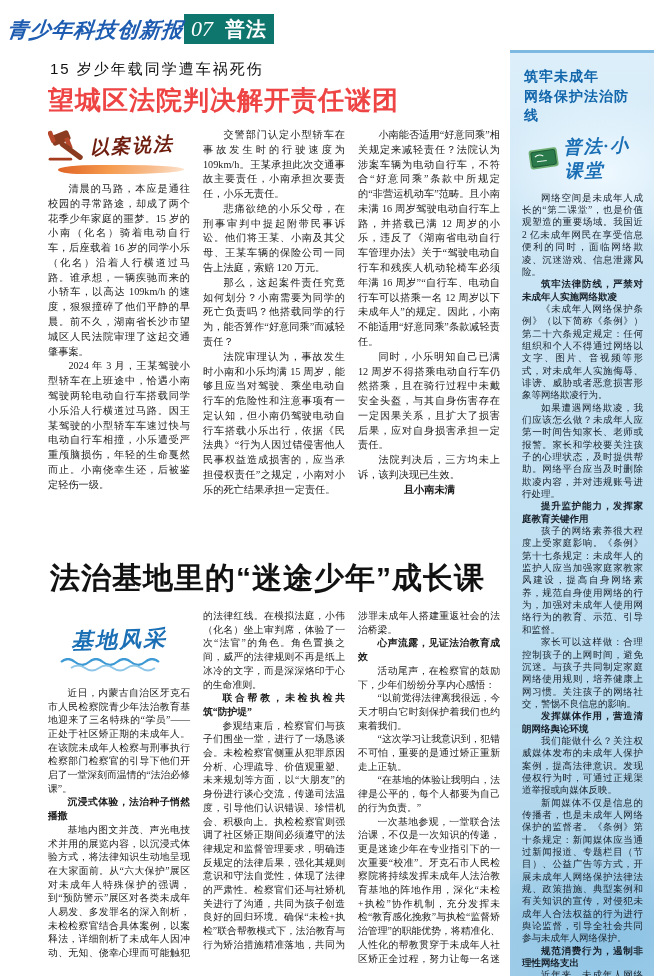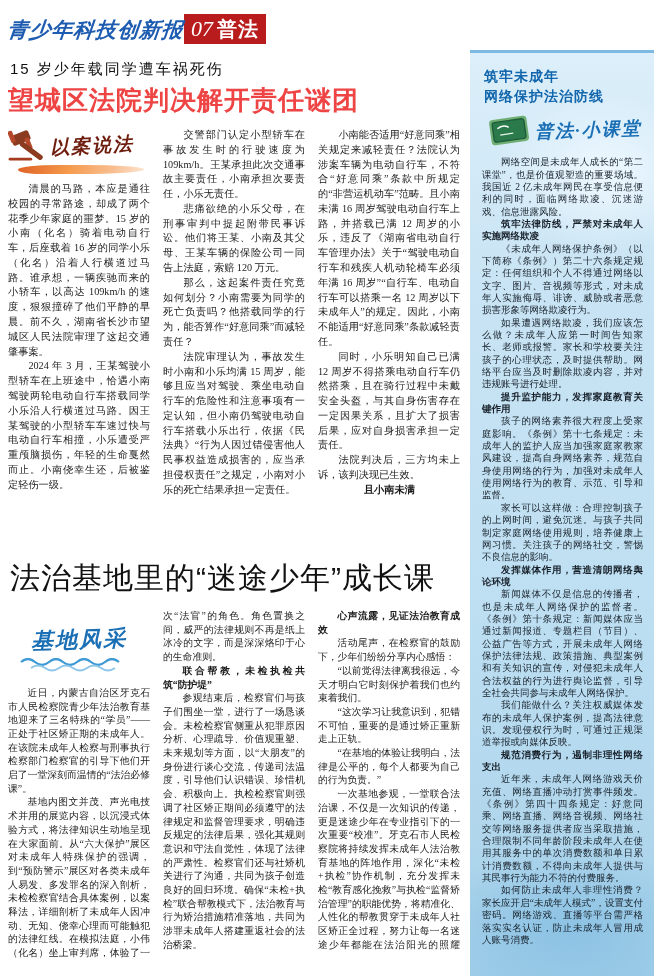--- a/index.html
+++ b/index.html
@@ -13,26 +13,26 @@
   .hdr { display:flex; align-items:flex-start; padding:8px 6px 0 8px; height:50px; }
   .masthead {
     font-family:"Liberation Serif",serif; font-style:italic; font-weight:bold;
     color:#1d5cb0; font-size:21px; letter-spacing:1px; white-space:nowrap;
     transform:skewX(-6deg); padding-top:8px;
   }
   .hdr-mid { flex:1; margin:8px 12px 0 14px; }
   .hdr-rule { border-top:3px solid #4a4a4a; }
   .dateline { text-align:center; font-family:"Liberation Sans",sans-serif;
     font-weight:bold; font-size:11px; color:#111; margin-top:7px; letter-spacing:1px; }
-  .pagebox { background:#b91c1c; color:#fff; height:30px; margin-top:6px;
-    display:flex; align-items:center; padding:0 7px; gap:4px; }
+  .pagebox { background:#0f766e; color:#fff; height:30px; margin-top:6px;
+    display:flex; align-items:center; padding:0 7px; gap:12px; }
   .pagebox .pno { font-family:"Liberation Serif",serif; font-style:italic; font-size:22px; }
   .pagebox .psec { font-family:Liberation Mono, monospace; font-weight:900; font-size:20px; letter-spacing:1px; }
   
-  .body { display:flex; padding:0 6px 0 8px; gap:10px; height:926px; }
+  .body { display:flex; padding:0 6px 0 8px; gap:10px; height:926px;margin-left:40px; }
   .left { width:452px; }
   
   .kicker { font-size:15px; letter-spacing:2px; margin:10px 0 4px 2px; color:#111;
     font-family:"Liberation Sans",sans-serif; }
   .headline-red {
     font-family:"Liberation Sans",sans-serif; font-weight:900; color:#ef4444;
     font-size:26px; letter-spacing:1px; white-space:nowrap; margin:2px 0 10px 0;
   }
   .cols { column-gap:13px; text-align:justify; }
   .main-cols { column-count:3; height:416px; font-size:10.2px; line-height:1.45; overflow:hidden; }
@@ -44,21 +44,21 @@
   .yasf-row { display:flex; align-items:center; gap:4px; }
   .yasf-text { font-style:italic; font-weight:bold; font-size:19px; color:#6e1d0e;
     letter-spacing:2px; transform:rotate(-3deg); }
   .swoosh { height:9px; margin:3px 4px 0 10px;
     background:linear-gradient(90deg,#e06225,#f executive59a4d 40%,#f8bd8e 75%,#fde3cd);
     background:linear-gradient(90deg,#e06225,#f59a4d 40%,#f8bd8e 75%,#fde3cd);
     border-radius:60% 100% 100% 40% / 100% 100% 100% 100%;
     transform:skewX(-18deg); }
   
   .headline-black {
-    font-family:"Liberation Sans",sans-serif; font-weight:400; color:#111;
+    font-family:"Liberation Sans",sans-serif; font-weight:700; color:#111;
     font-size:30px; letter-spacing:1px; white-space:nowrap; margin:14px 0 10px 2px;
   }
   .feat-cols { column-count:3; height:358px; font-size:9.8px; line-height:1.4; overflow:hidden; }
   .label-jdfc { break-inside:avoid; text-align:center; margin:16px 0 14px 0; }
   .jdfc-text { display:inline-block; font-style:italic; font-weight:bold; font-size:22px;
     color:#1a6fb5; letter-spacing:2px; transform:rotate(-2deg); }
   .jdfc-waves { display:block; margin:2px auto 0 auto; }
   
   .sidebar { flex:1; position:relative; overflow:hidden;
     background:linear-gradient(180deg,#dceffa 0%,#c9e4f4 25%,#bedff2 60%,#b0d6ec 85%,#9ecde8 100%);
@@ -142,20 +142,21 @@
           <div class="label-jdfc">
             <span class="jdfc-text">基地风采</span>
             <svg class="jdfc-waves" width="120" height="14" viewBox="0 0 120 14">
               <path d="M2 4 q7 -6 14 0 t14 0 t14 0 t14 0 t14 0 t14 0 t14 0" stroke="#3d9ad4" stroke-width="2.2" fill="none"></path>
               <path d="M12 10 q7 -5 14 0 t14 0 t14 0 t14 0 t14 0 t14 0" stroke="#8ec6e8" stroke-width="2" fill="none"></path>
             </svg>
           </div>
 
             <p class="para t-p">近日，内蒙古自治区牙克石市人民检察院青少年法治教育基地迎来了三名特殊的“学员”——正处于社区矫正期的未成年人。在该院未成年人检察与刑事执行检察部门检察官的引导下他们开启了一堂深刻而温情的“法治必修课”。</p>
 
+            <p class="para t-h">沉浸式体验，法治种子悄然播撒</p>
 
             <p class="para t-p">基地内图文并茂、声光电技术并用的展览内容，以沉浸式体验方式，将法律知识生动地呈现在大家面前。从“六大保护”展区对未成年人特殊保护的强调，到“预防警示”展区对各类未成年人易发、多发罪名的深入剖析，未检检察官结合具体案例，以案释法，详细剖析了未成年人因冲动、无知、侥幸心理而可能触犯的法律红线。在模拟法庭，小伟（化名）坐上审判席，体验了一次“法官”的角色。角色置换之间，威严的法律规则不再是纸上冰冷的文字，而是深深烙印于心的生命准则。</p>
 
             <p class="para t-h">联合帮教，未检执检共筑“防护堤”</p>
 
             <p class="para t-p">参观结束后，检察官们与孩子们围坐一堂，进行了一场恳谈会。未检检察官侧重从犯罪原因分析、心理疏导、价值观重塑、未来规划等方面，以“大朋友”的身份进行谈心交流，传递司法温度，引导他们认识错误、珍惜机会、积极向上。执检检察官则强调了社区矫正期间必须遵守的法律规定和监督管理要求，明确违反规定的法律后果，强化其规则意识和守法自觉性，体现了法律的严肃性。检察官们还与社矫机关进行了沟通，共同为孩子创造良好的回归环境。确保“未检+执检”联合帮教模式下，法治教育与行为矫治措施精准落地，共同为涉罪未成年人搭建重返社会的法治桥梁。</p>
 
             <p class="para t-h">心声流露，见证法治教育成效</p>
 
             <p class="para t-p">活动尾声，在检察官的鼓励下，少年们纷纷分享内心感悟：</p>
@@ -201,23 +202,23 @@
             <p class="para t-p">如果遭遇网络欺凌，我们应该怎么做？未成年人应第一时间告知家长、老师或报警。家长和学校要关注孩子的心理状态，及时提供帮助。网络平台应当及时删除欺凌内容，并对违规账号进行处理。</p>
 
             <p class="para t-h">提升监护能力，发挥家庭教育关键作用</p>
 
             <p class="para t-p">孩子的网络素养很大程度上受家庭影响。《条例》第十七条规定：未成年人的监护人应当加强家庭家教家风建设，提高自身网络素养，规范自身使用网络的行为，加强对未成年人使用网络行为的教育、示范、引导和监督。</p>
 
             <p class="para t-p">家长可以这样做：合理控制孩子的上网时间，避免沉迷。与孩子共同制定家庭网络使用规则，培养健康上网习惯。关注孩子的网络社交，警惕不良信息的影响。</p>
 
             <p class="para t-h">发挥媒体作用，营造清朗网络舆论环境</p>
 
+            <p class="para t-p">我们能做什么？关注权威媒体发布的未成年人保护案例，提高法律意识。发现侵权行为时，可通过正规渠道举报或向媒体反映。</p>
+
             <p class="para t-p">新闻媒体不仅是信息的传播者，也是未成年人网络保护的监督者。《条例》第十条规定：新闻媒体应当通过新闻报道、专题栏目（节目）、公益广告等方式，开展未成年人网络保护法律法规、政策措施、典型案例和有关知识的宣传，对侵犯未成年人合法权益的行为进行舆论监督，引导全社会共同参与未成年人网络保护。</p>
-
-            <p class="para t-p">我们能做什么？关注权威媒体发布的未成年人保护案例，提高法律意识。发现侵权行为时，可通过正规渠道举报或向媒体反映。</p>
 
             <p class="para t-h">规范消费行为，遏制非理性网络支出</p>
 
             <p class="para t-p">近年来，未成年人网络游戏天价充值、网络直播冲动打赏事件频发。《条例》第四十四条规定：好意同乘、网络直播、网络音视频、网络社交等网络服务提供者应当采取措施，合理限制不同年龄阶段未成年人在使用其服务中的单次消费数额和单日累计消费数额，不得向未成年人提供与其民事行为能力不符的付费服务。</p>
 
             <p class="para t-p">如何防止未成年人非理性消费？家长应开启“未成年人模式”，设置支付密码。网络游戏、直播等平台需严格落实实名认证，防止未成年人冒用成人账号消费。</p>
           </div>
       </div>
     </aside>
 

